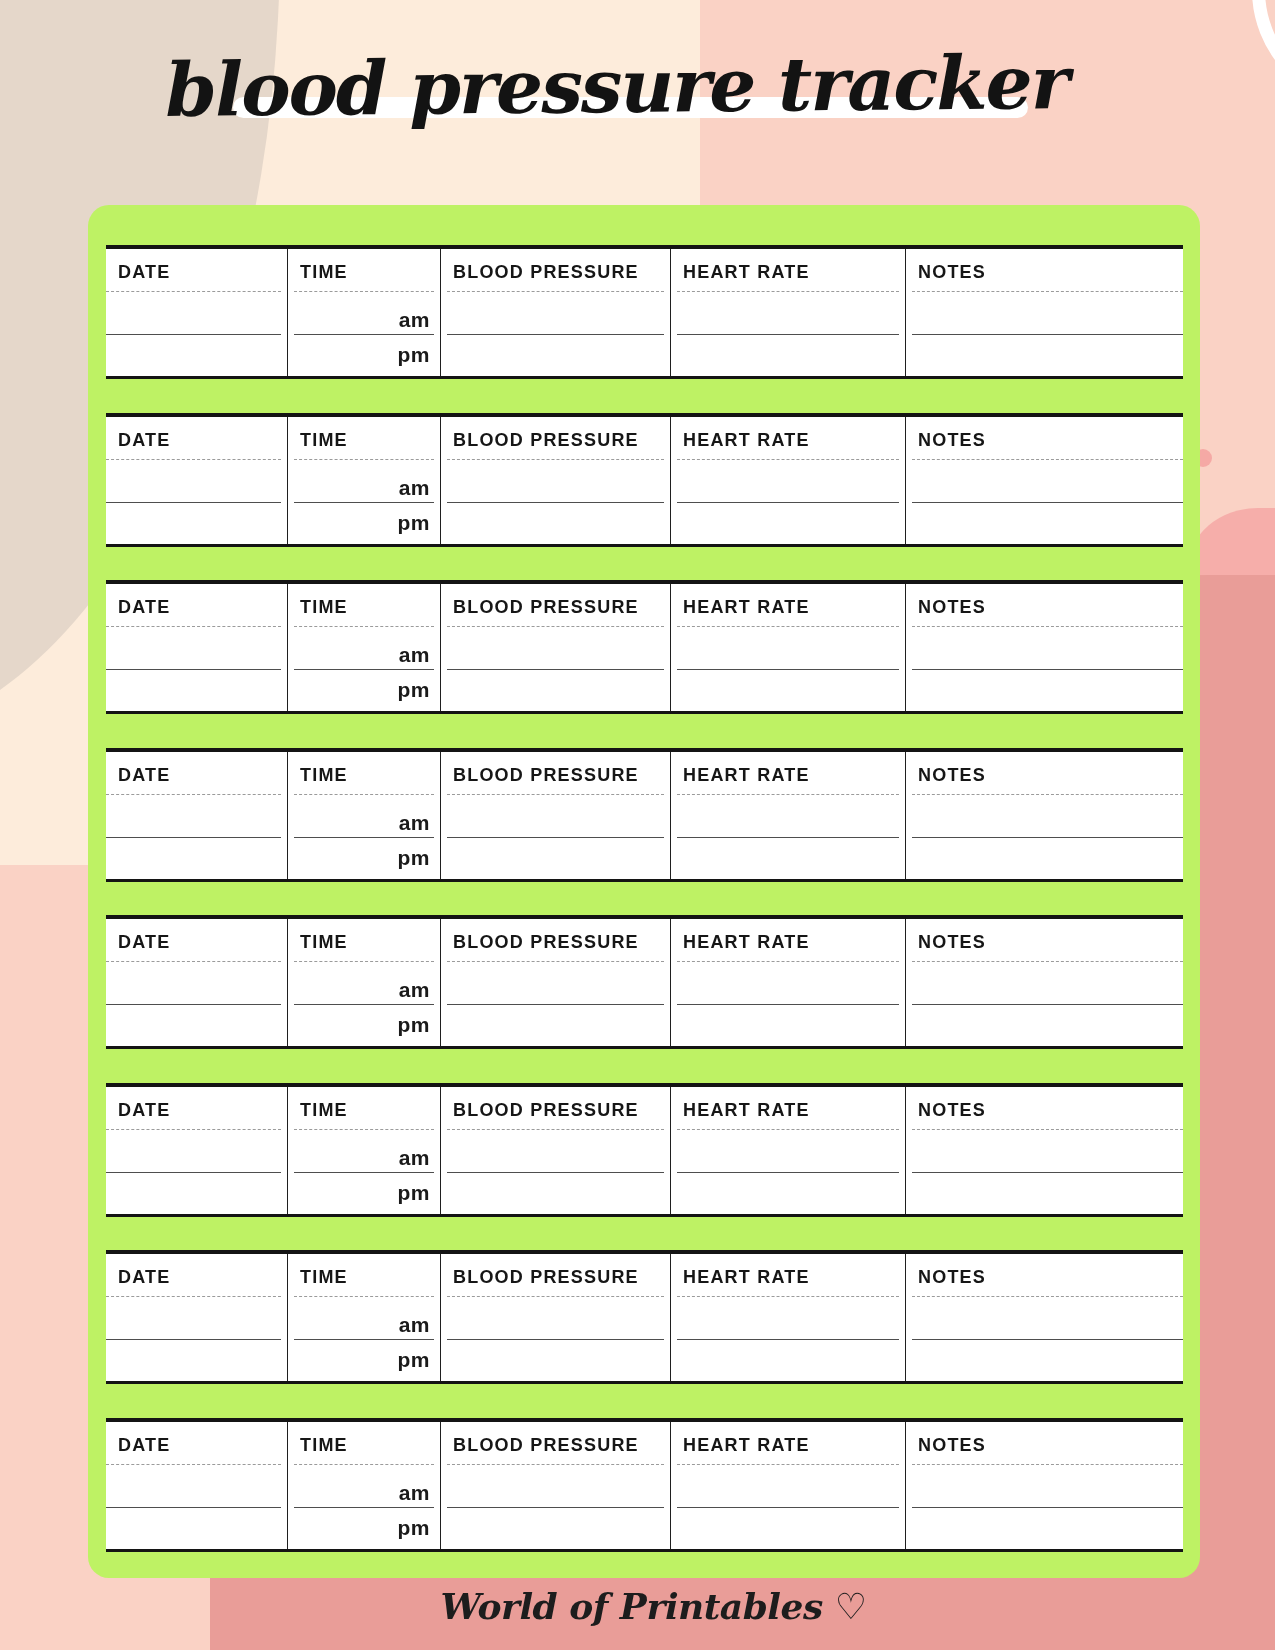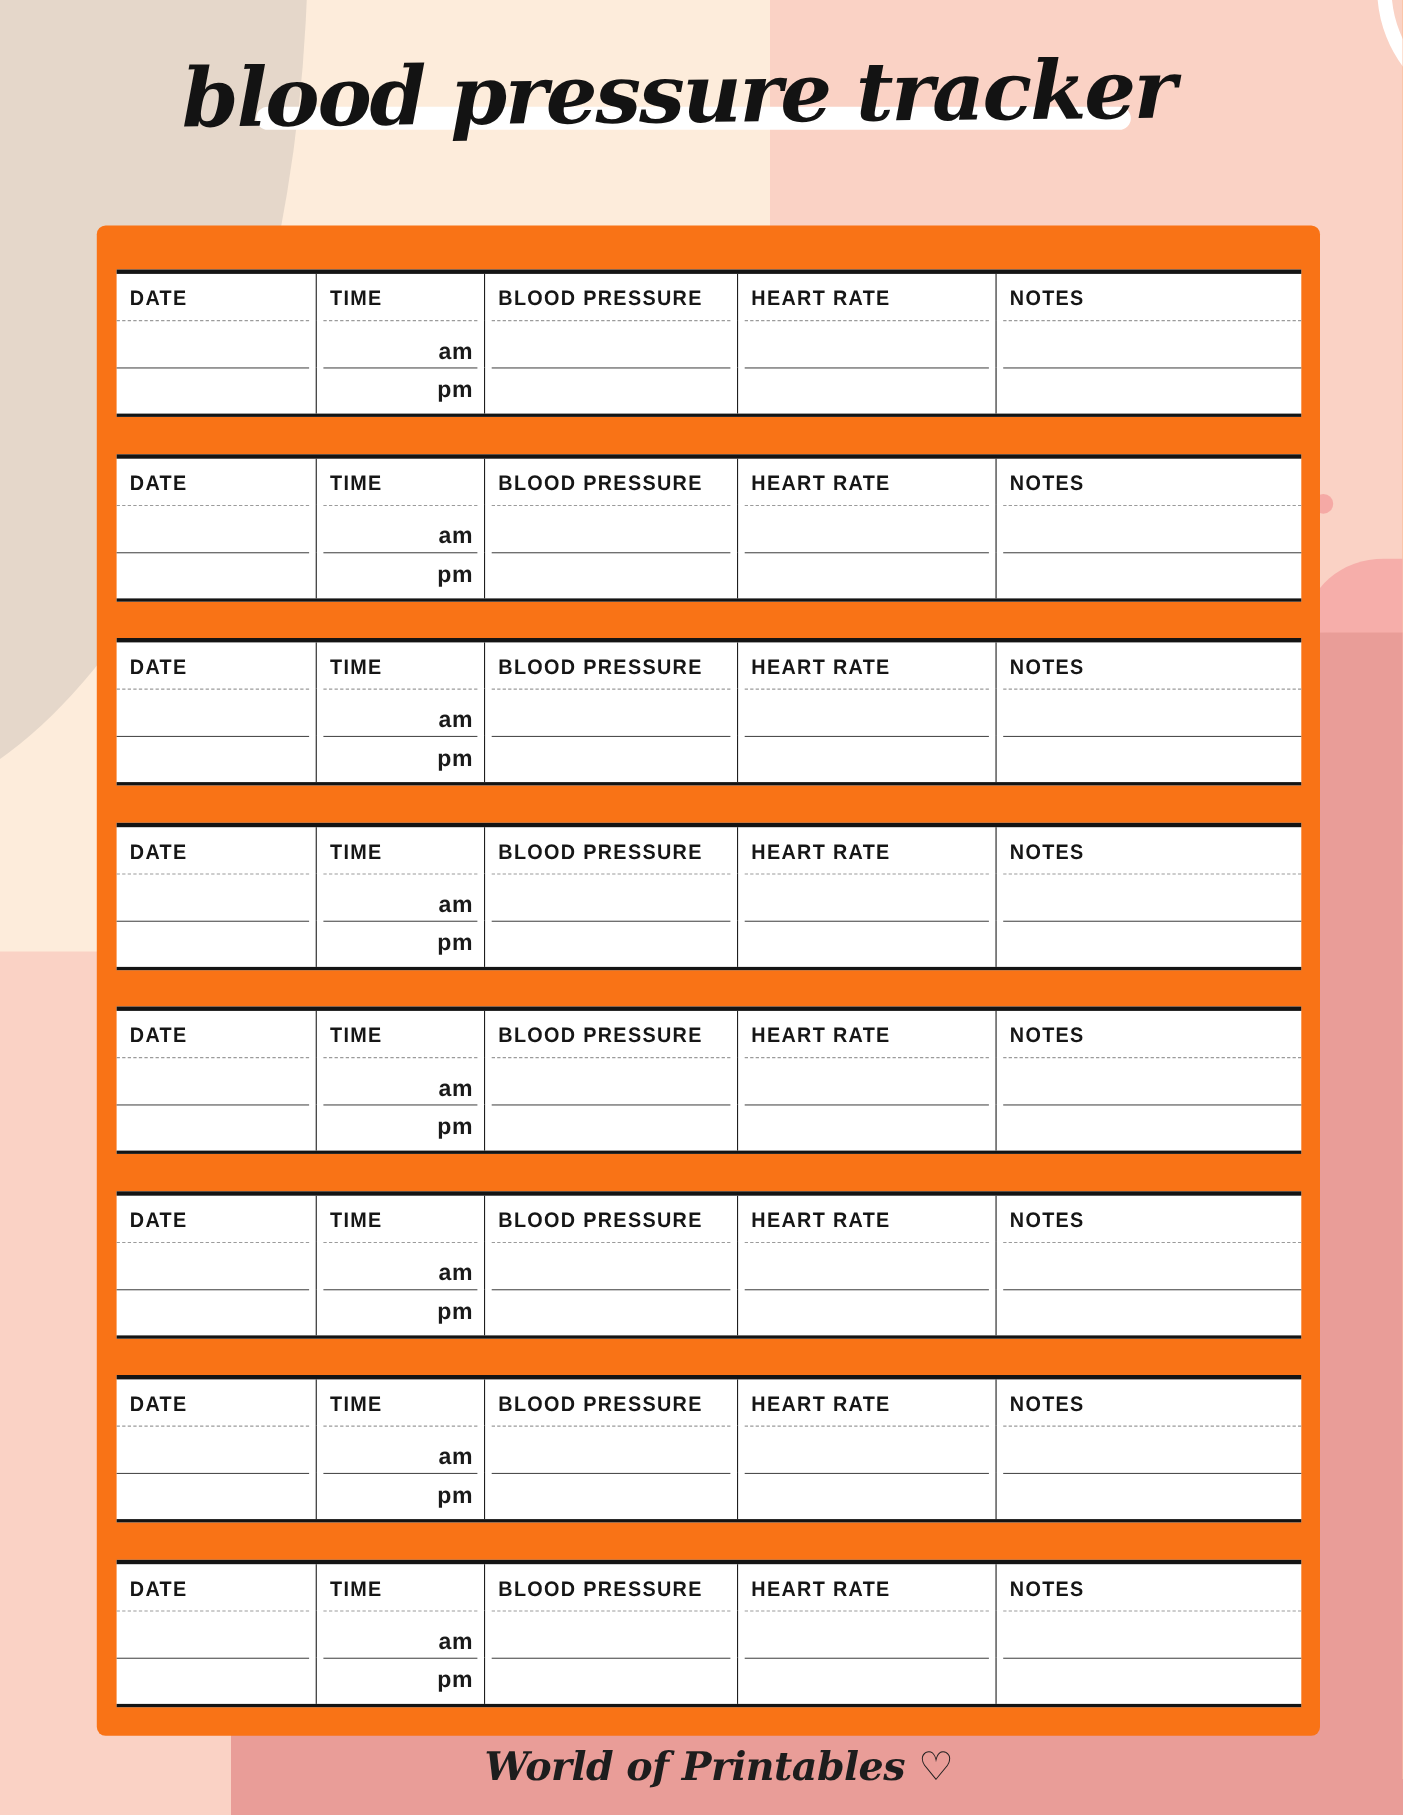--- a/index.html
+++ b/index.html
@@ -52,21 +52,21 @@
     text-align:center;margin:0;
     transform:translateX(-37px) rotate(-0.5deg);
     font-family:"DejaVu Serif",serif;
     font-style:italic;font-weight:bold;
     font-size:74px;line-height:1.3;
     letter-spacing:-2px;color:#131313;
   }
   
   .card{
     position:absolute;left:88px;top:205px;width:1112px;height:1373px;
-    background:#f97316;border-radius:8px;
+    background:#bef264;border-radius:21px;
   }
   .blocks{
     position:absolute;left:18px;top:40px;width:1077px;height:1307px;
     display:flex;flex-direction:column;justify-content:space-between;
   }
   
   .block{
     box-sizing:border-box;
     height:134px;
     border-top:4px solid #141414;

